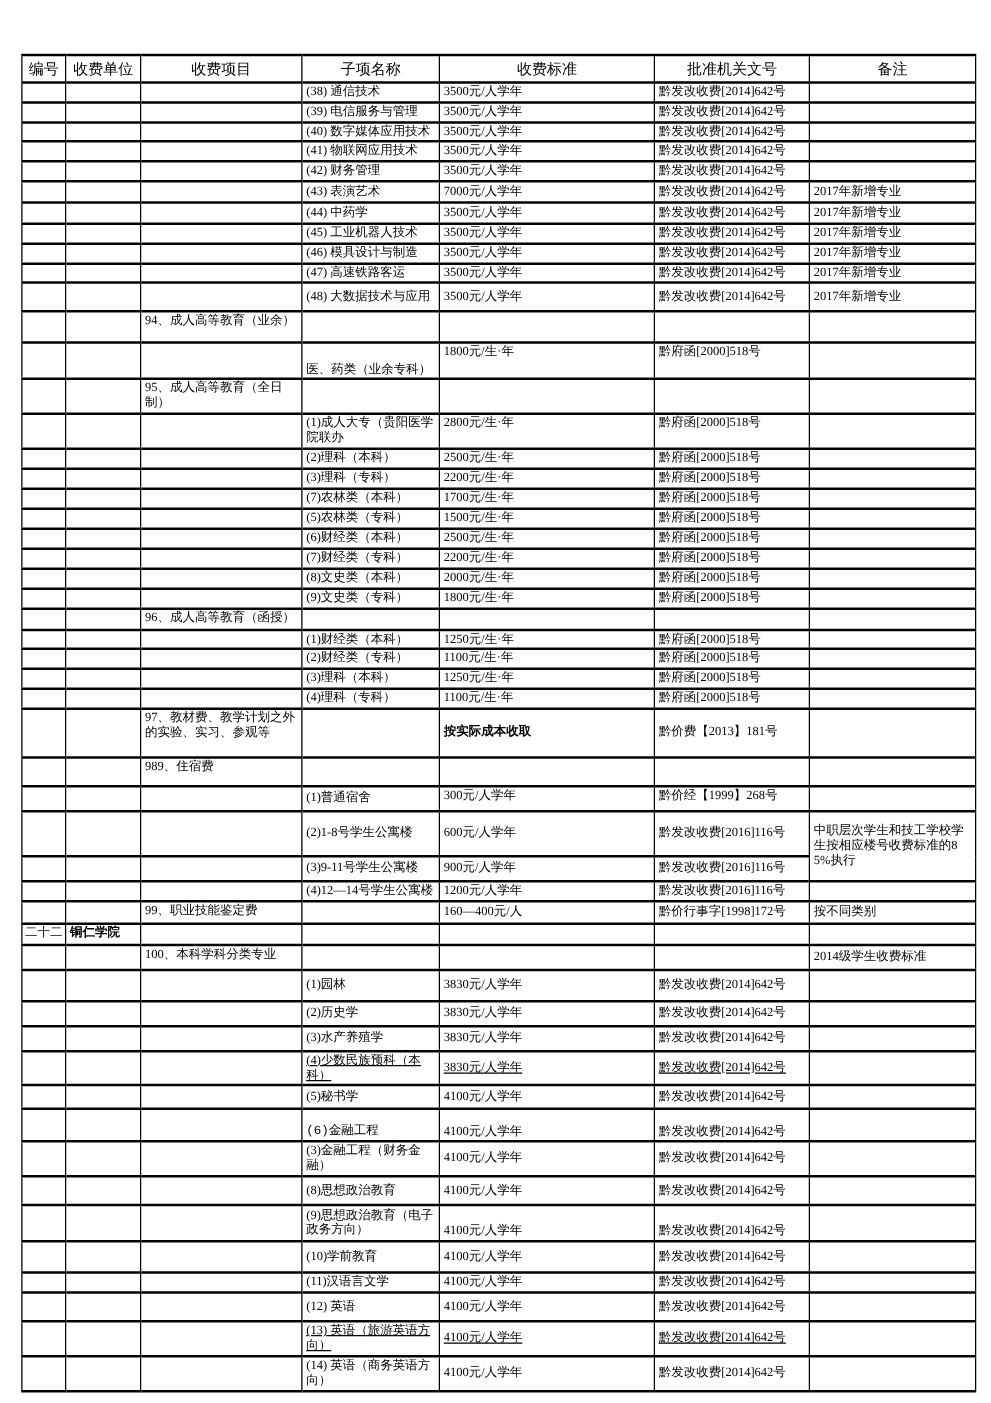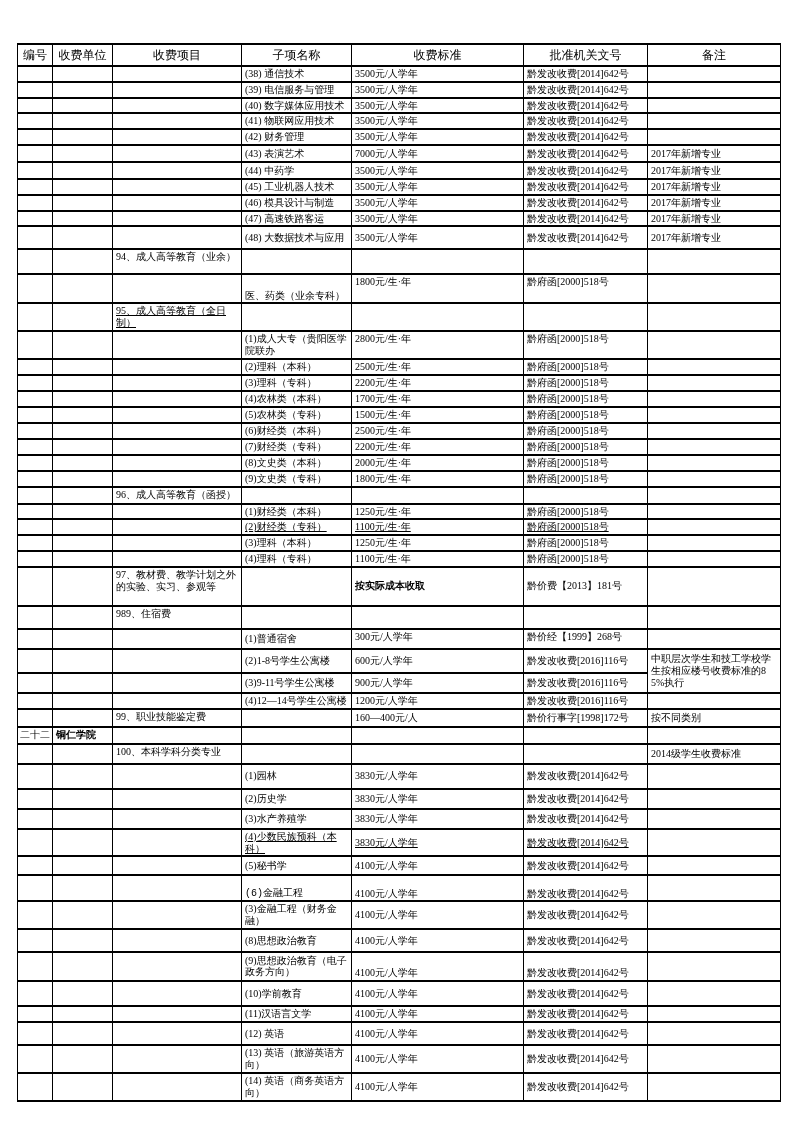--- a/index.html
+++ b/index.html
@@ -202,21 +202,21 @@
         </tr>
         <tr style="height: 29px;">
           <td class="c-no"></td>
           <td class="c-unit"></td>
           <td class="c-item"></td>
           <td class="c-sub" style="vertical-align: bottom;">医、药类（业余专科）</td>
           <td class="c-std" style="vertical-align: top;">1800元/生·年</td>
           <td class="c-doc" style="vertical-align: top;">黔府函[2000]518号</td>
           <td class="c-note"></td>
         </tr>
-        <tr style="height: 25px; text-decoration: underline;">
+        <tr style="height: 25px;">
           <td class="c-no"></td>
           <td class="c-unit"></td>
           <td class="c-item">95、成人高等教育（全日制）</td>
           <td class="c-sub"></td>
           <td class="c-std"></td>
           <td class="c-doc"></td>
           <td class="c-note"></td>
         </tr>
         <tr style="height: 25px;">
           <td class="c-no"></td>
@@ -242,21 +242,21 @@
           <td class="c-item"></td>
           <td class="c-sub">(3)理科（专科）</td>
           <td class="c-std">2200元/生·年</td>
           <td class="c-doc">黔府函[2000]518号</td>
           <td class="c-note"></td>
         </tr>
         <tr style="height: 16px;">
           <td class="c-no"></td>
           <td class="c-unit"></td>
           <td class="c-item"></td>
-          <td class="c-sub">(4)农林类（本科）</td>
+          <td class="c-sub">(7)农林类（本科）</td>
           <td class="c-std">1700元/生·年</td>
           <td class="c-doc">黔府函[2000]518号</td>
           <td class="c-note"></td>
         </tr>
         <tr style="height: 16px;">
           <td class="c-no"></td>
           <td class="c-unit"></td>
           <td class="c-item"></td>
           <td class="c-sub">(5)农林类（专科）</td>
           <td class="c-std">1500元/生·年</td>
@@ -310,21 +310,21 @@
         </tr>
         <tr style="height: 15px;">
           <td class="c-no"></td>
           <td class="c-unit"></td>
           <td class="c-item"></td>
           <td class="c-sub">(1)财经类（本科）</td>
           <td class="c-std">1250元/生·年</td>
           <td class="c-doc">黔府函[2000]518号</td>
           <td class="c-note"></td>
         </tr>
-        <tr style="height: 15px; text-decoration: underline;">
+        <tr style="height: 15px;">
           <td class="c-no"></td>
           <td class="c-unit"></td>
           <td class="c-item"></td>
           <td class="c-sub">(2)财经类（专科）</td>
           <td class="c-std">1100元/生·年</td>
           <td class="c-doc">黔府函[2000]518号</td>
           <td class="c-note"></td>
         </tr>
         <tr style="height: 15px;">
           <td class="c-no"></td>
@@ -364,21 +364,21 @@
         </tr>
         <tr style="height: 20px;">
           <td class="c-no"></td>
           <td class="c-unit"></td>
           <td class="c-item"></td>
           <td class="c-sub">(1)普通宿舍</td>
           <td class="c-std" style="vertical-align: top;">300元/人学年</td>
           <td class="c-doc" style="vertical-align: top;">黔价经【1999】268号</td>
           <td class="c-note"></td>
         </tr>
-        <tr style="height: 24px;">
+        <tr style="height: 36px;">
           <td class="c-no"></td>
           <td class="c-unit"></td>
           <td class="c-item"></td>
           <td class="c-sub">(2)1-8号学生公寓楼</td>
           <td class="c-std">600元/人学年</td>
           <td class="c-doc">黔发改收费[2016]116号</td>
           <td class="c-note" rowspan="2">中职层次学生和技工学校学生按相应楼号收费标准的85%执行</td>
         </tr>
         <tr style="height: 20px;">
           <td class="c-no"></td>
@@ -525,21 +525,21 @@
         </tr>
         <tr style="height: 23px;">
           <td class="c-no"></td>
           <td class="c-unit"></td>
           <td class="c-item"></td>
           <td class="c-sub">(12) 英语</td>
           <td class="c-std">4100元/人学年</td>
           <td class="c-doc">黔发改收费[2014]642号</td>
           <td class="c-note"></td>
         </tr>
-        <tr style="height: 28px;">
+        <tr style="height: 28px; text-decoration: underline;">
           <td class="c-no"></td>
           <td class="c-unit"></td>
           <td class="c-item"></td>
           <td class="c-sub">(13) 英语（旅游英语方向）</td>
           <td class="c-std">4100元/人学年</td>
           <td class="c-doc">黔发改收费[2014]642号</td>
           <td class="c-note"></td>
         </tr>
         <tr style="height: 19px;">
           <td class="c-no"></td>

